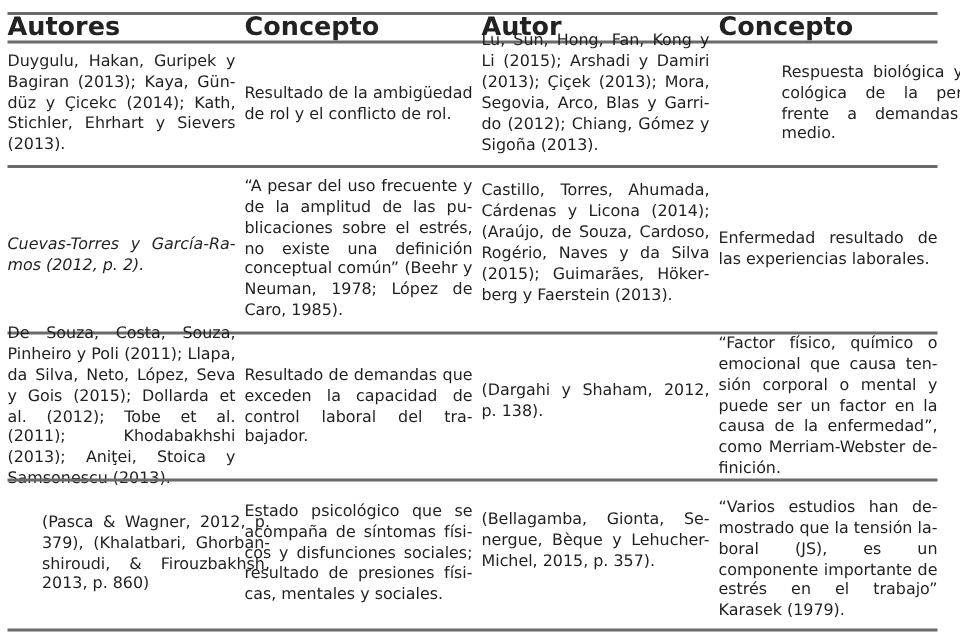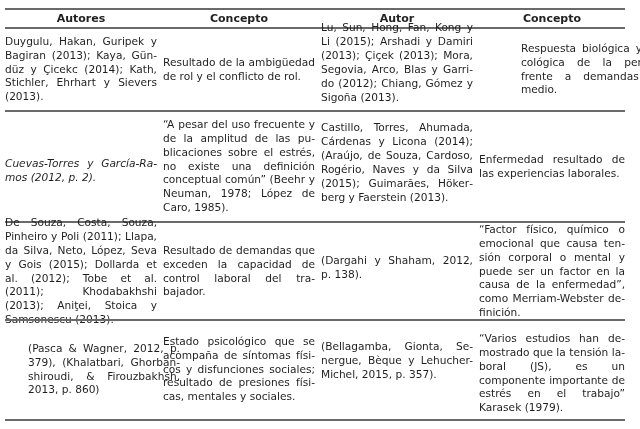--- a/index.html
+++ b/index.html
@@ -1,21 +1,21 @@
 <!DOCTYPE html>
 <html><head>
 <meta charset="utf-8">
 <style>
   html, body { margin: 0; padding: 0; background: #ffffff; }
   body { width: 640px; height: 429px; overflow: hidden; position: relative;
          font-family: "DejaVu Sans", sans-serif; color: #1a1a1a; }
   .tbl { position: absolute; left: 5px; top: 8px; width: 620px; }
   .rule { position: absolute; left: 0; width: 620px; height: 2px; background: #6a6a6a; }
-  .hdr { position: absolute; top: 0; height: 19px; font-size: 11px; line-height: 19px;
-         text-align: center; font-weight: bold; color: #222; }
+  .hdr { position: absolute; top: 0; height: 19px; font-size: 17px; line-height: 19px;
+         font-weight: bold; color: #222; }
   .cell { position: absolute; font-size: 10.6px; line-height: 13.9px; color: #1f1f1f;
           display: flex; align-items: center; box-sizing: border-box; }
   .cell span { display: block; text-align: justify; hyphens: manual; width: 100%; }
   .c0 { left: 0; width: 152px; }
   .c1 { left: 158px; width: 152px; }
   .c2 { left: 316px; width: 152px; }
   .c3 { left: 474px; width: 146px; }
 </style>
 </head>
 <body>

